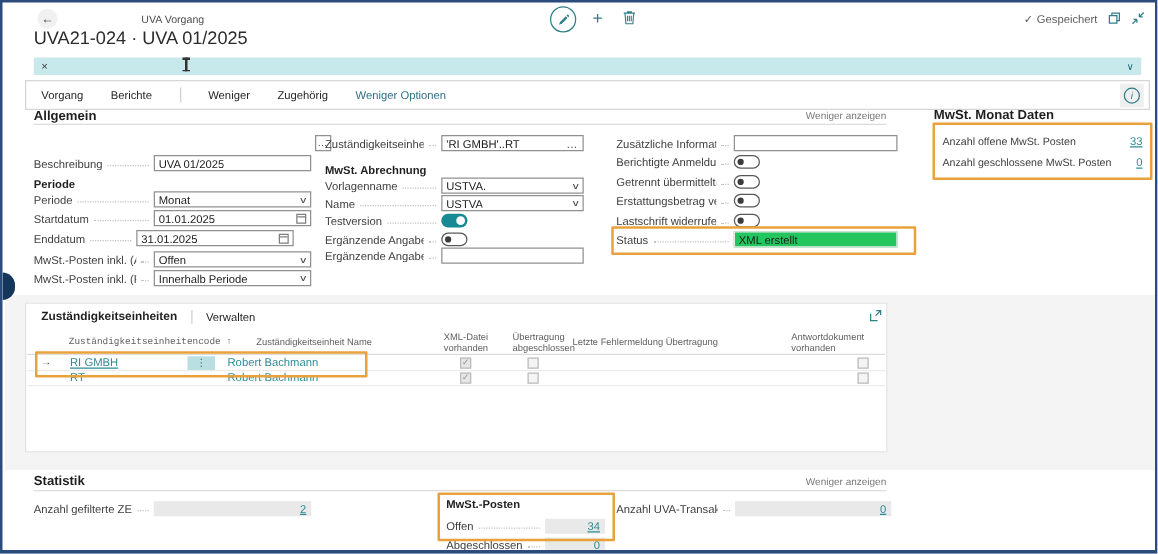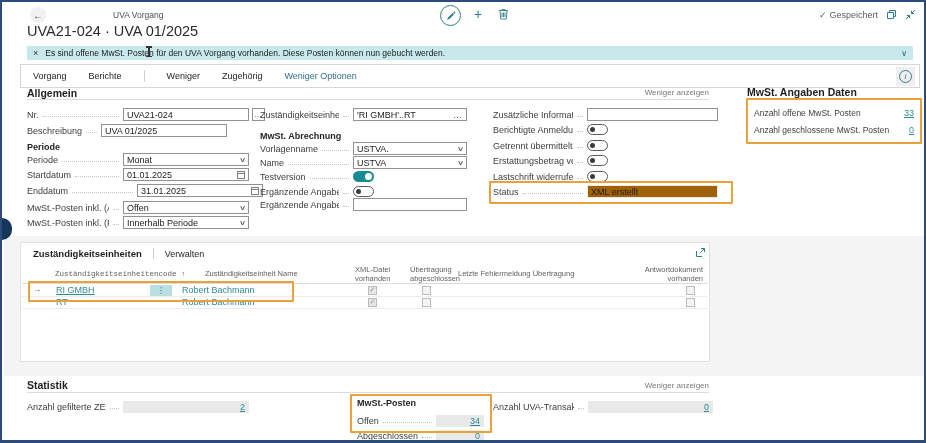--- a/index.html
+++ b/index.html
@@ -43,21 +43,21 @@
   .hline{height:1px;background:#dcdcdc;}
   
   .frow{position:absolute;display:flex;align-items:center;height:13px;font-size:9px;}
   .frow .lbl{color:#404040;white-space:nowrap;overflow:hidden;}
   .dots{flex:1;margin:0 4px;border-bottom:1px dotted #c4c4c4;height:0;transform:translateY(2px);min-width:6px;}
   .ctrl{box-sizing:border-box;border:1px solid #919191;background:#fff;height:13px;display:flex;
         align-items:center;padding:0 3px;font-size:9px;color:#1c1c1c;flex:none;}
   .ctrl .val{white-space:nowrap;overflow:hidden;}
   .ctrl .chev{margin-left:auto;color:#4f4f4f;font-size:7px;transform:scaleX(1.4);}
   .ctrl .assist{margin-left:auto;color:#4f4f4f;font-size:9px;letter-spacing:1px;}
-  .ctrl.ro{background:#a16207;border-color:#e9e9e9;}
+  .ctrl.ro{background:#22c55e;border-color:#e9e9e9;}
   .w1{width:126px;}.w2{width:114px;}.w3{width:131px;}
   .slot{flex:none;display:flex;align-items:center;}
   .assistbox{position:absolute;box-sizing:border-box;width:13px;height:13px;border:1px solid #919191;
              background:#fff;display:flex;align-items:center;justify-content:center;font-size:8px;
              letter-spacing:1px;color:#4f4f4f;cursor:pointer;}
   .grouphead{position:absolute;font-size:9px;font-weight:bold;color:#1f1f1f;}
   .cal{width:8px;height:8px;box-sizing:border-box;border:1px solid #7e7e7e;margin-left:auto;position:relative;}
   .cal::before{content:"";position:absolute;left:0;top:1.5px;width:100%;height:1px;background:#7e7e7e;}
   .tg{width:21px;height:11px;border-radius:6px;position:relative;flex:none;cursor:pointer;}
   .tg.on{background:#178a93;}
@@ -130,53 +130,45 @@
       <svg width="11" height="11" viewBox="0 0 11 11">
           <path d="M1 10 L4.5 6.5 M4.5 6.5 H1.8 M4.5 6.5 V9.2 M10 1 L6.5 4.5 M6.5 4.5 H9.2 M6.5 4.5 V1.8" stroke="#2e7f8a" stroke-width="1" fill="none"></path>
         </svg>
     </span>
   </div>
 
   <div class="abs pagetitle">UVA21-024 · UVA 01/2025</div>
 
   <div class="abs notif">
     <span class="x">×</span>
-    <span>Es sind offene MwSt. Posten für den UVA Vorgang vorhanden. Diese Posten können nun gebucht werden.</span>
     <span class="chev">∨</span>
   </div>
   <div class="abs ibeam"></div>
 
   <div class="abs actionbar">
     <span class="mi">Vorgang</span>
     <span class="mi">Berichte</span>
     <span class="sep"></span>
     <span class="mi">Weniger</span>
     <span class="mi">Zugehörig</span>
     <span class="mi less">Weniger Optionen</span>
     <span class="infobtn">
       <span class="ic">i</span>
     </span>
   </div>
 
   <div class="abs sechead" style="left:25px;top:85px;">Allgemein</div>
   <div class="abs showless" style="left:607px;top:86px;width:100px;text-align:right;">Weniger anzeigen</div>
   <div class="abs hline" style="left:25px;top:97px;width:682px;"></div>
 
-  <div class="frow" style="left:25px;top:106px;width:222px;">
-    <span class="lbl">Nr.</span>
-      <span class="dots"></span>
-    <div class="ctrl w1">
-        <span class="val">UVA21-024</span>
-      </div>
-  </div>
   <div class="assistbox" style="left:250px;top:106px;">
       <span>…</span>
     </div>
 
-  <div class="frow" style="left:25px;top:122px;width:200px;">
+  <div class="frow" style="left:25px;top:122px;width:222px;">
     <span class="lbl">Beschreibung</span>
       <span class="dots"></span>
     <div class="ctrl w1">
         <span class="val">UVA 01/2025</span>
       </div>
   </div>
 
   <div class="grouphead" style="left:25px;top:140px;">Periode</div>
 
   <div class="frow" style="left:25px;top:151px;width:222px;">
@@ -190,21 +182,21 @@
 
   <div class="frow" style="left:25px;top:166px;width:222px;">
     <span class="lbl">Startdatum</span>
       <span class="dots"></span>
     <div class="ctrl w1">
         <span class="val">01.01.2025</span>
         <span class="cal"></span>
       </div>
   </div>
 
-  <div class="frow" style="left:25px;top:182px;width:236px;">
+  <div class="frow" style="left:25px;top:182px;width:208px;">
     <span class="lbl">Enddatum</span>
       <span class="dots"></span>
     <div class="ctrl w1">
         <span class="val">31.01.2025</span>
         <span class="cal"></span>
       </div>
   </div>
 
   <div class="frow" style="left:25px;top:199px;width:222px;">
     <span class="lbl">MwSt.-Posten inkl. (Abgeschl.)</span>
@@ -319,21 +311,21 @@
 
   <div class="frow" style="left:491px;top:183px;width:225px;">
     <span class="lbl">Status</span>
       <span class="dots"></span>
     <div class="ctrl w3 ro">
         <span class="val">XML erstellt</span>
       </div>
   </div>
   <div class="hl" style="left:487px;top:179px;width:240px;height:19px;"></div>
 
-  <div class="abs sechead" style="left:745px;top:84px;">MwSt. Angaben Daten</div>
+  <div class="abs sechead" style="left:745px;top:84px;">MwSt. Monat Daten</div>
   <div class="abs" style="left:744px;top:96px;width:176px;height:46px;box-sizing:border-box;border:2px solid #e9a23b;border-radius:1px;">
     <div class="sp-row" style="margin:6px 6px 0 6px;">
       <span class="lbl">Anzahl offene MwSt. Posten</span>
       <span class="v tealtxt">33</span>
     </div>
     <div class="sp-row" style="margin:4px 6px 0 6px;">
       <span class="lbl">Anzahl geschlossene MwSt. Posten</span>
       <span class="v tealtxt">0</span>
     </div>
   </div>
@@ -357,21 +349,21 @@
     <div class="colhead" style="left:160px;top:27px;margin-left:24px;"><span>Zuständigkeitseinheit Name</span></div>
     <div class="colhead" style="left:334px;top:23px;">
       <div>XML-Datei</div>
         <div>vorhanden</div>
     </div>
     <div class="colhead" style="left:389px;top:23px;">
       <div>Übertragung</div>
         <div>abgeschlossen</div>
     </div>
     <div class="colhead" style="left:437px;top:27px;"><span>Letzte Fehlermeldung Übertragung</span></div>
-    <div class="colhead" style="left:612px;top:23px;width:70px;text-align:right;">
+    <div class="colhead" style="left:612px;top:23px;width:70px;text-align:left;">
       <div>Antwortdokument</div>
         <div>vorhanden</div>
     </div>
     <div class="abs hline" style="left:1px;top:40px;width:686px;"></div>
 
     <div class="trow" style="top:41px;">
       <span class="cell" style="left:11px;color:#3c3c3c;font-size:8px;">→</span>
       <span class="cell link" style="left:34px;text-decoration:underline;">RI GMBH</span>
       <span class="selcell">
           <span>⋮</span>

